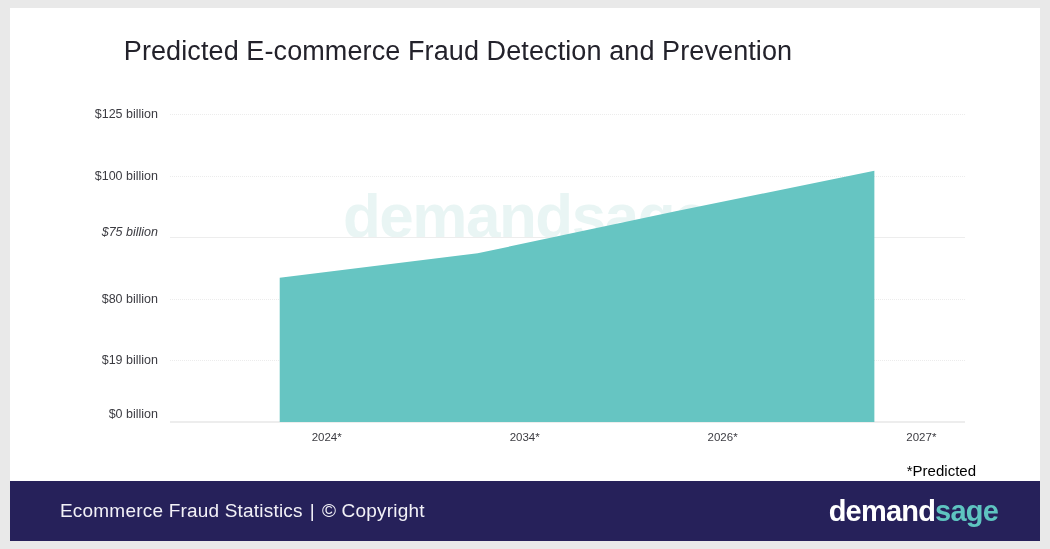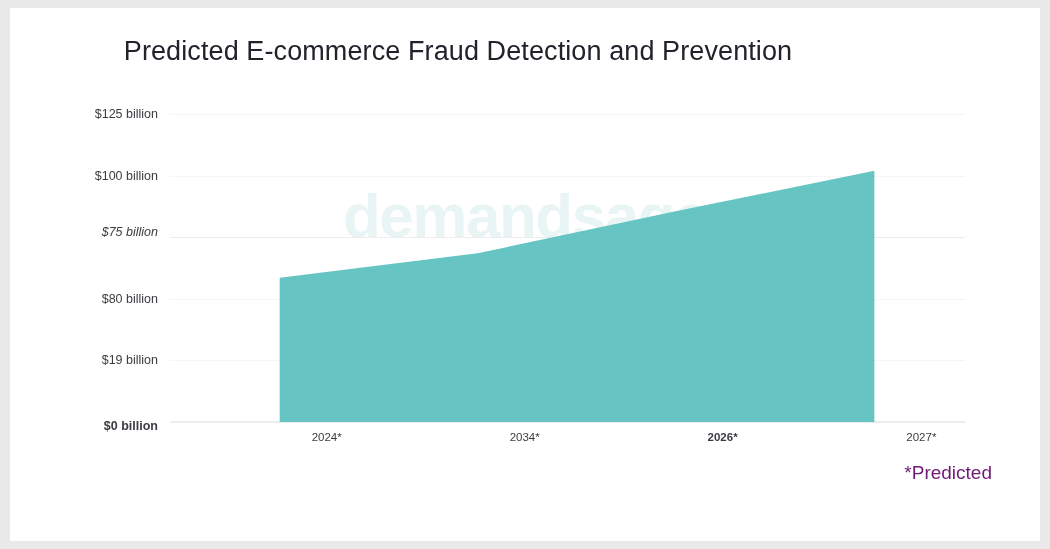--- a/index.html
+++ b/index.html
@@ -104,24 +104,24 @@
     font-size: 62px;
     font-weight: 700;
     letter-spacing: -1.5px;
     color: rgba(120,190,188,0.16);
     white-space: nowrap;
     pointer-events: none;
     user-select: none;
   }
   .predicted-note {
     position: absolute;
-    right: 48px;
+    right: 64px;
     top: 454px;
-    font-size: 19px;
-    color: #701a75;
+    font-size: 15px;
+    color: #000000;
     white-space: nowrap;
   }
 
   
   .footer {
     position: absolute;
     left: 0;
     bottom: 0;
     width: 1030px;
     height: 60px;
@@ -173,29 +173,40 @@
       <div class="gridline solid" style="top:123.2px;"></div>
       <div class="gridline" style="top:184.8px;"></div>
       <div class="gridline" style="top:246.4px;"></div>
       <div class="axis-baseline"></div>
 
       <div class="ylab" style="top:0px;">$125 billion</div>
       <div class="ylab" style="top:61.6px;">$100 billion</div>
       <div class="ylab" style="top:118px;font-style:italic;">$75 billion</div>
       <div class="ylab" style="top:184.8px;">$80 billion</div>
       <div class="ylab" style="top:246.4px;">$19 billion</div>
-      <div class="ylab" style="top:312px;font-weight:bold;">$0 billion</div>
+      <div class="ylab" style="top:300px;">$0 billion</div>
 
       <svg class="area-svg" viewBox="0 0 795 308" preserveAspectRatio="none">
         <polygon id="series-polygon" points="109.71,163.86 307.67,139.22 505.62,97.33 704.37,56.67 704.37,308 109.71,308" fill="#66c5c2"></polygon>
       </svg>
 
       <div class="xlab" style="left:13.8%;">2024*</div>
       <div class="xlab" style="left:38.7%;">2034*</div>
-      <div class="xlab" style="left:63.6%;font-weight:bold;">2026*</div>
+      <div class="xlab" style="left:63.6%;">2026*</div>
       <div class="xlab" style="left:88.6%;">2027*</div>
     </div>
 
     <div class="predicted-note">*Predicted</div>
   </div>
 
+  <div class="footer">
+    <div class="footer-left">
+      <span>Ecommerce Fraud Statistics</span>
+      <span class="footer-sep">|</span>
+      <span>© Copyright</span>
+    </div>
+    <div class="logo">
+      <span class="logo-demand">demand</span>
+        <span class="logo-sage">sage</span>
+    </div>
+  </div>
 
 </div>
 
 </body></html>

